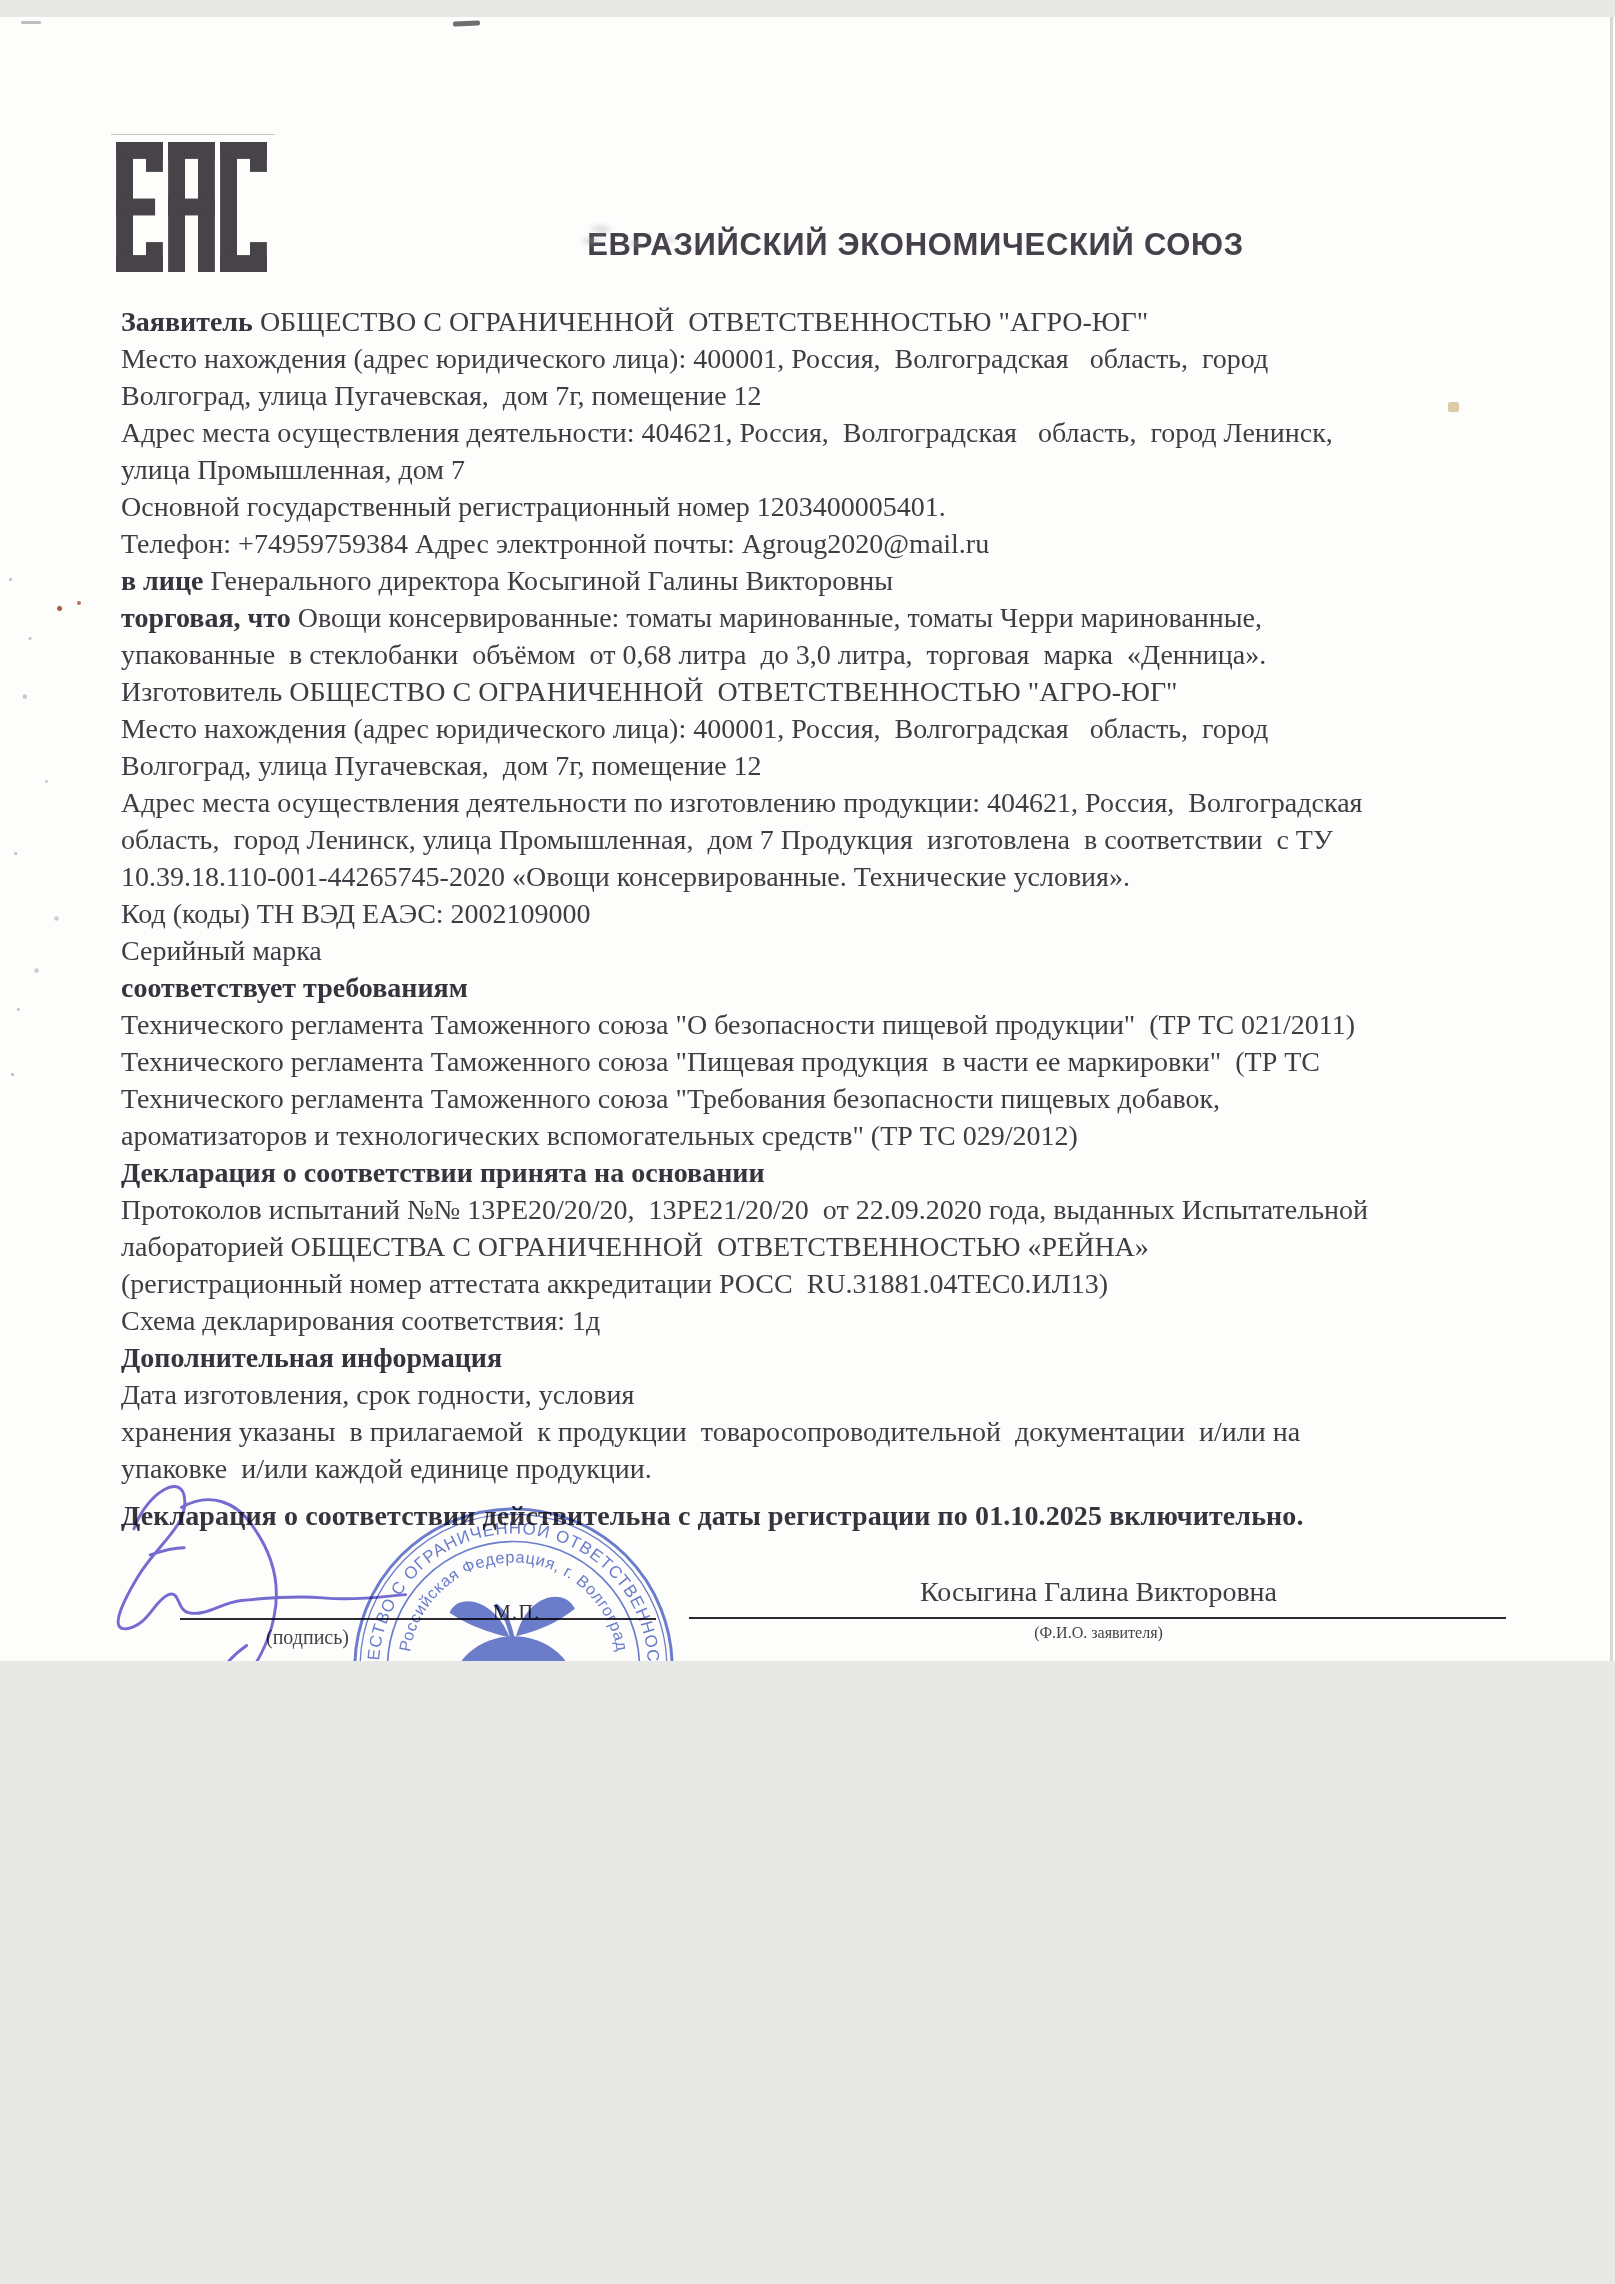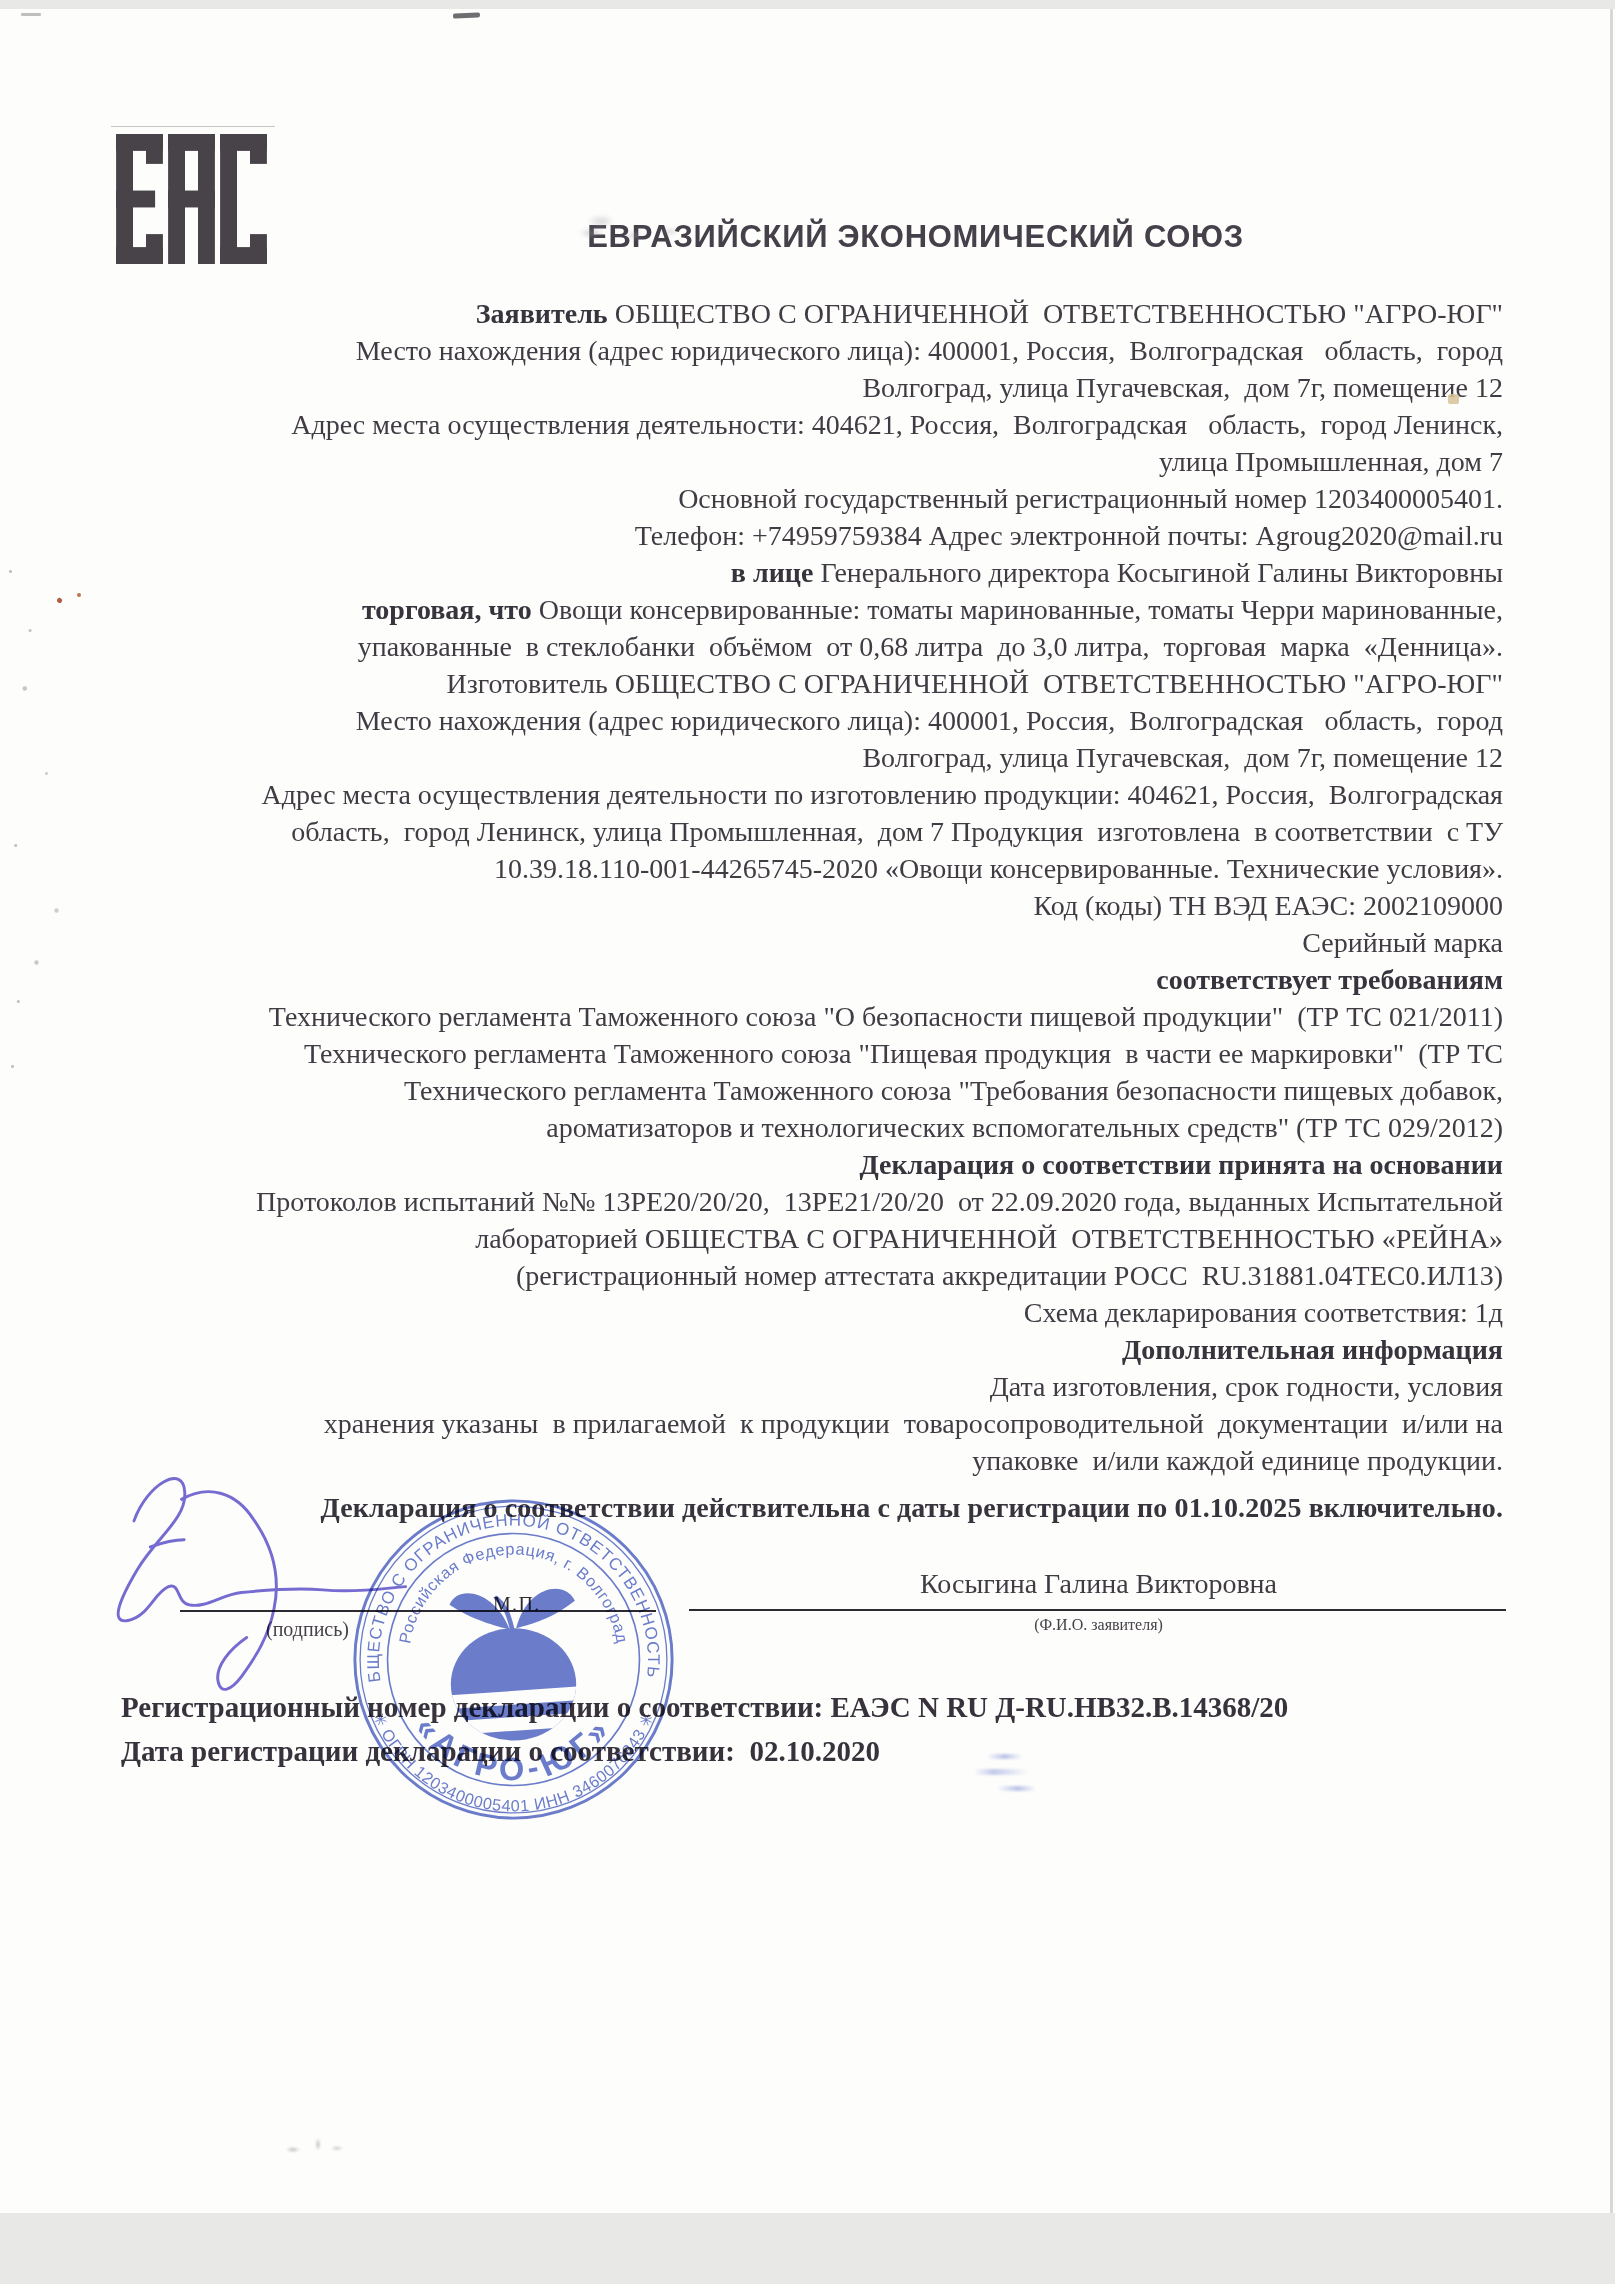--- a/index.html
+++ b/index.html
@@ -1,31 +1,31 @@
 <!DOCTYPE html>
 <html style="font-size:10.4px"><head>
 <meta charset="utf-8">
 <style>
   html,body{margin:0;padding:0;background:#e8e8e6;}
   #page{
-    position:relative;width:1616px;height:2204px;margin:9px auto;
+    position:relative;width:1616px;height:1644px;margin:17px auto;
     background:#fdfdfc;overflow:hidden;
     font-family:"Liberation Serif","DejaVu Serif",serif;color:#413c44;
   }
   
   .eac-wrap{position:absolute;left:116px;top:125px;width:151px;height:130px;}
   .eac-topline{position:absolute;left:111px;top:117px;width:164px;height:1.3px;background:#b7b4b0;opacity:.75;}
   .title{
     position:absolute;left:495px;top:128px;width:841px;text-align:center;
     font-family:"Liberation Sans","DejaVu Sans",sans-serif;font-weight:bold;
     font-size:31px;line-height:40px;color:#454049;letter-spacing:0.7px;white-space:pre;
   }
   
   .doc-lines{position:absolute;left:121px;top:286px;width:1382px;font-size:28px;}
-  .line{height:37px;line-height:37px;white-space:pre;text-align:right;}
+  .line{height:37px;line-height:37px;white-space:pre;}
   .line b{font-weight:bold;color:#38343d;}
   .line:last-child{margin-top:9.8px;}
   .line:last-child b{letter-spacing:0.1px;}
   
   .sig-line{position:absolute;background:#2c2931;height:2px;}
   .sig-line.left{left:180px;top:1601px;width:476px;}
   .sig-line.right{left:689px;top:1600px;width:817px;}
   .caption{position:absolute;font-size:20px;color:#46414a;}
   .cap-sign{left:266px;top:1609px;}
   .fio-wrap{position:absolute;left:691px;top:1559px;width:815px;text-align:center;}

